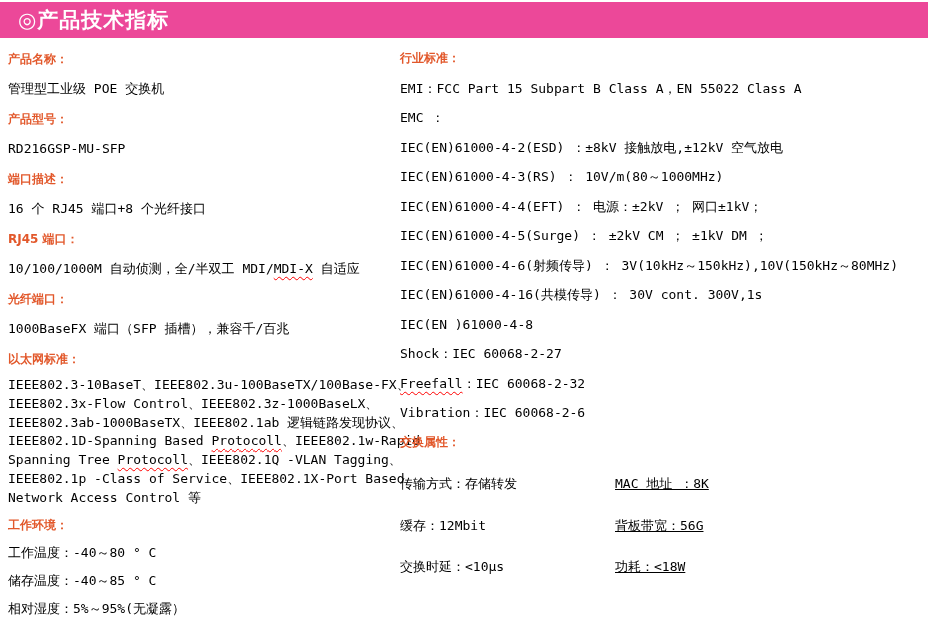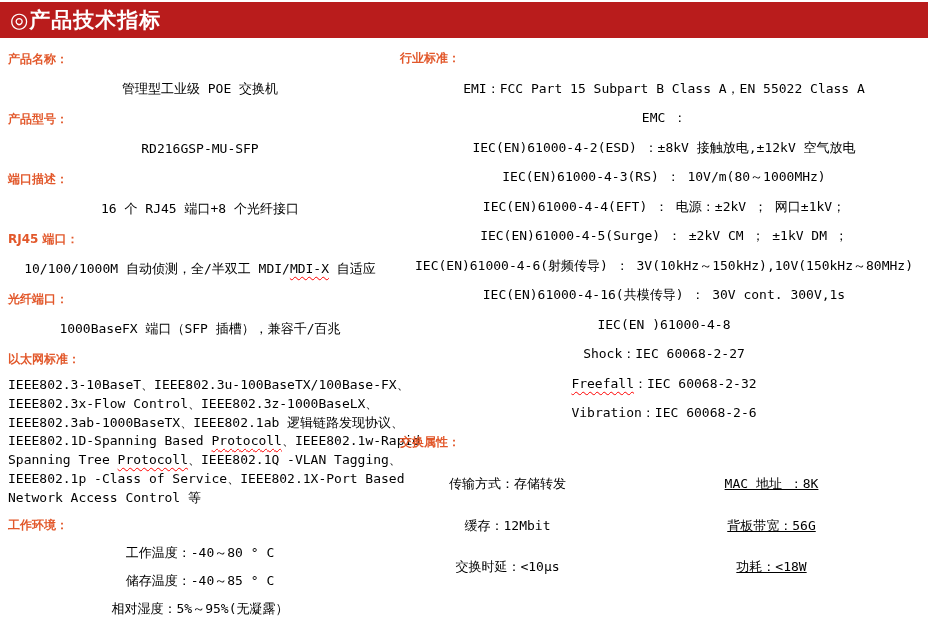--- a/index.html
+++ b/index.html
@@ -2,38 +2,38 @@
 <html><head>
 <meta charset="utf-8">
 <style>
   html,body { margin:0; padding:0; background:#ffffff; }
   .page {
     position:relative; width:928px; height:618px; overflow:hidden;
     font-family:"DejaVu Sans Mono","Liberation Mono",monospace;
     color:#000;
   }
   .title-bar {
-    margin-top:2px; height:36px; background:#b91c1c;
-    line-height:36px; padding-left:10px; box-sizing:border-box;
+    margin-top:2px; height:36px; background:#ec4899;
+    line-height:36px; padding-left:18px; box-sizing:border-box;
   }
   .title-bar .title {
     color:#ffffff; font-weight:bold; font-size:21px;
     font-family:"DejaVu Sans","Liberation Sans",sans-serif;
     letter-spacing:1px;
   }
   .content { display:flex; margin-top:6px; }
   .col-left { width:392px; padding-left:8px; box-sizing:border-box; flex:0 0 392px; }
   .col-right { flex:1; padding-left:8px; box-sizing:border-box; }
 
   .h {
     color:#e2582b; font-weight:bold; font-size:12px;
     font-family:"DejaVu Sans","Liberation Sans",sans-serif;
     height:30px; line-height:30px; white-space:nowrap;
   }
-  .b { font-size:13px; height:30px; line-height:30px; white-space:nowrap;text-align:center; }
+  .b { font-size:13px; height:30px; line-height:30px; white-space:nowrap; }
 
   .para { padding:2px 0 3px 0; }
   .para .pl { font-size:13px; line-height:18.8px; white-space:nowrap; }
 
   .env.h { height:28px; line-height:28px; }
   .env.b { height:28px; line-height:28px; }
 
   .r.h { height:29.5px; line-height:29.5px; }
   .r.b { height:29.5px; line-height:29.5px; }
 

